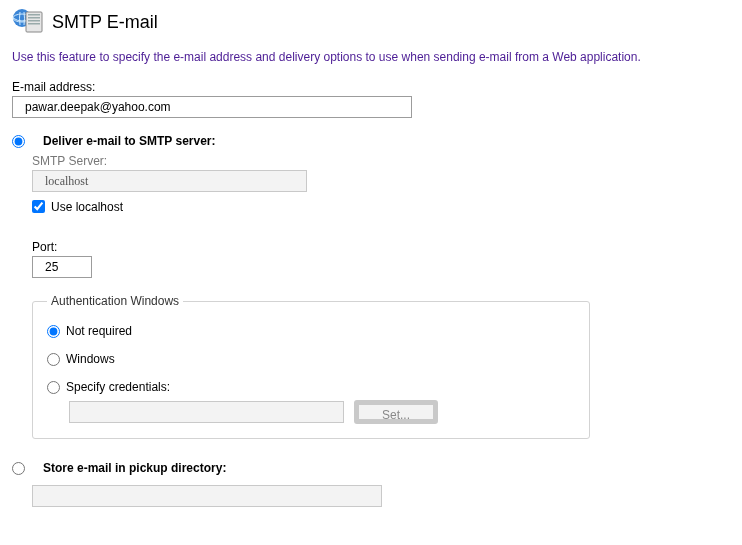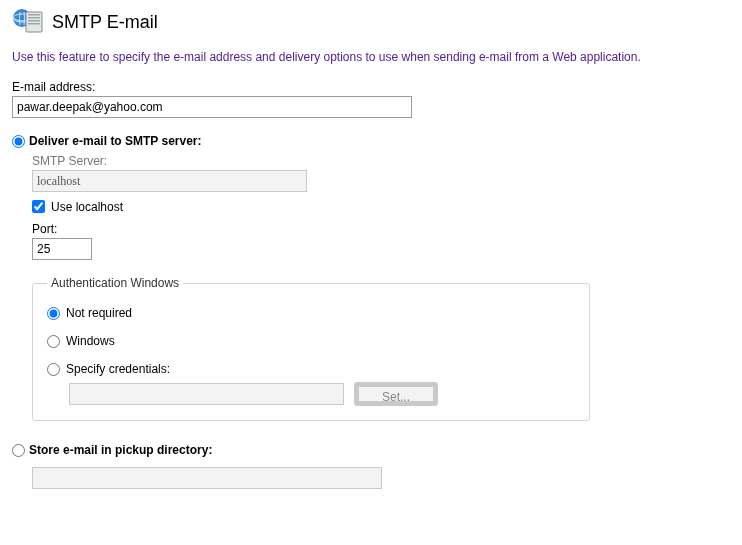--- a/index.html
+++ b/index.html
@@ -32,60 +32,60 @@
       margin-bottom: 12px;
       color: #4c1d95;
     }
     .field-label {
       font-size: 12px;
       margin-bottom: 2px;
       display: block;
     }
     .text-input {
       border: 1px solid #9c9c9c;
-      padding: 3px 4px;
+      padding: 3px 12px;
       font-size: 12px;
       font-family: inherit;
       background: #fff;
       height: 22px;
     }
     .text-input.wide { width: 400px; }
     .text-input.med { width: 275px; }
     .text-input.small { width: 60px; }
     .text-input.pickup { width: 350px; }
     .text-input:disabled {
       background: #f3f3f3;
       color: #555;
       border-color: #c9c9c9;
       font-family: Liberation Serif, serif;
     }
     .section { margin-top: 16px; }
     .radio-row {
       display: flex;
       align-items: center;
-      gap: 4px;
+      gap: 18px;
       margin-bottom: 4px;
     }
     .radio-row label.bold { font-weight: 700; }
     .sub-block {
       margin-left: 20px;
       margin-top: 6px;
     }
     .sub-label {
       font-size: 12px;
       color: #777;
       margin-bottom: 2px;
       display: block;
     }
     .check-row {
       display: flex;
       gap: 6px;
       margin-top: 8px;
     }
-    .port-block { margin-top: 8px; }
+    .port-block { margin-top: 26px; }
     fieldset.auth {
       border: 1px solid #d3d3d3;
       border-radius: 3px;
       margin-top: 16px;
       padding: 10px 14px 14px 14px;
       width: 558px;
     }
     fieldset.auth legend {
       font-size: 12px;
       padding: 0 4px;

